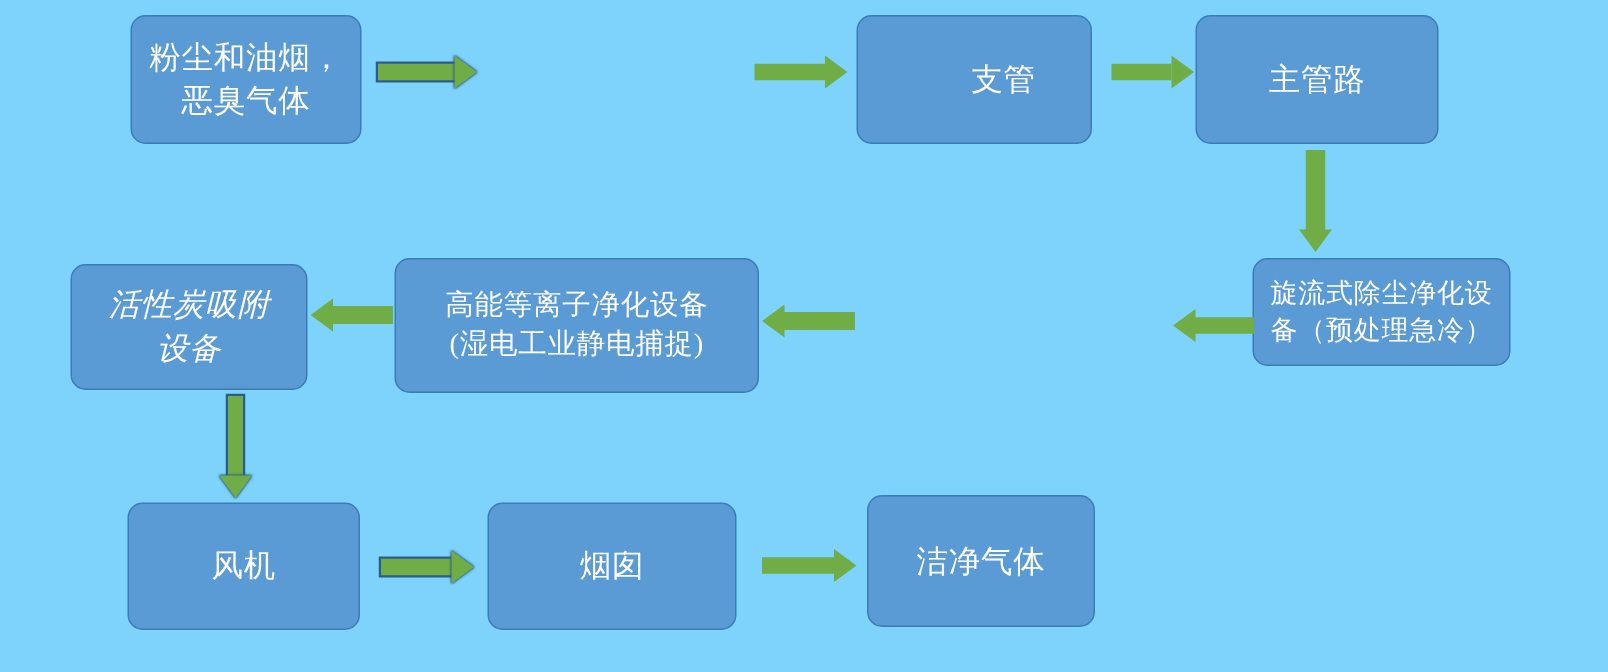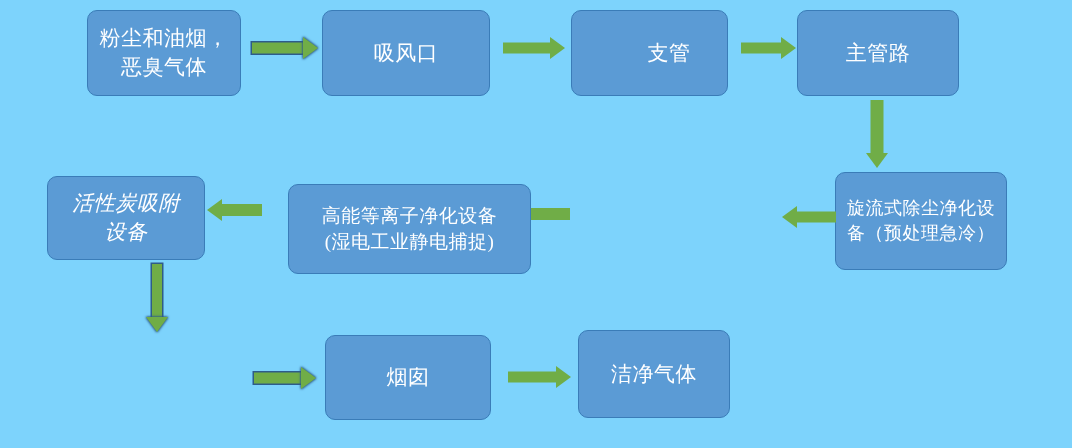--- a/index.html
+++ b/index.html
@@ -76,71 +76,71 @@
 <div id="canvas">
 
   <div class="node" style="left:87px; top:10px; width:154px; height:86px;">粉尘和油烟，
 恶臭气体</div>
 
   <div class="arrow right outlined" style="left:252px; top:37px; width:66px; height:22px;">
     <span class="shaft" style="width:51px; height:11px;"></span>
     <span class="head"></span>
   </div>
 
-  <div class="node" style="left:322px; top:10px; width:168px; height:86px;">吸风口</div>
 
   <div class="arrow right" style="left:503px; top:37px; width:62px; height:22px;">
     <span class="shaft" style="width:47px; height:11px;"></span>
     <span class="head"></span>
   </div>
 
   <div class="node" style="left:571px; top:10px; width:157px; height:86px;padding-left:45px;">支管</div>
 
   <div class="arrow right" style="left:741px; top:37px; width:55px; height:22px;">
     <span class="shaft" style="width:40px; height:11px;"></span>
     <span class="head"></span>
   </div>
 
   <div class="node" style="left:797px; top:10px; width:162px; height:86px;">主管路</div>
 
   <div class="arrow down" style="left:866px; top:100px; width:22px; height:68px;">
     <span class="shaft" style="width:13px; height:54px;"></span>
     <span class="head"></span>
   </div>
 
-  <div class="node tiny" style="left:835px; top:172px; width:172px; height:98px;">旋流式除尘净化设
+  <div class="node tiny" style="left:835px; top:172px; width:172px; height:72px;">旋流式除尘净化设
 备（预处理急冷）</div>
 
   <div class="arrow left" style="left:782px; top:206px; width:54px; height:22px;">
     <span class="shaft" style="width:40px; height:11px;"></span>
     <span class="head"></span>
   </div>
 
 
   <div class="arrow left" style="left:508px; top:203px; width:62px; height:22px;">
     <span class="shaft" style="width:48px; height:12px;"></span>
     <span class="head"></span>
   </div>
 
-  <div class="node small" style="left:263px; top:184px; width:243px; height:90px;margin-left:25px;">高能等离子净化设备
+  <div class="node small" style="left:263px; top:172px; width:243px; height:90px;">高能等离子净化设备
 (湿电工业静电捕捉)</div>
 
   <div class="arrow left" style="left:207px; top:199px; width:55px; height:22px;">
     <span class="shaft" style="width:41px; height:12px;"></span>
     <span class="head"></span>
   </div>
 
   <div class="node" style="left:47px; top:176px; width:158px; height:84px;font-style:italic;">活性炭吸附
 设备</div>
 
   <div class="arrow down outlined" style="left:147px; top:264px; width:20px; height:68px;">
     <span class="shaft" style="width:10px; height:54px;"></span>
     <span class="head"></span>
   </div>
 
+  <div class="node" style="left:85px; top:335px; width:155px; height:85px;">风机</div>
 
   <div class="arrow right outlined" style="left:254px; top:367px; width:62px; height:22px;">
     <span class="shaft" style="width:47px; height:11px;"></span>
     <span class="head"></span>
   </div>
 
   <div class="node" style="left:325px; top:335px; width:166px; height:85px;">烟囱</div>
 
   <div class="arrow right" style="left:508px; top:366px; width:63px; height:22px;">
     <span class="shaft" style="width:48px; height:11px;"></span>

